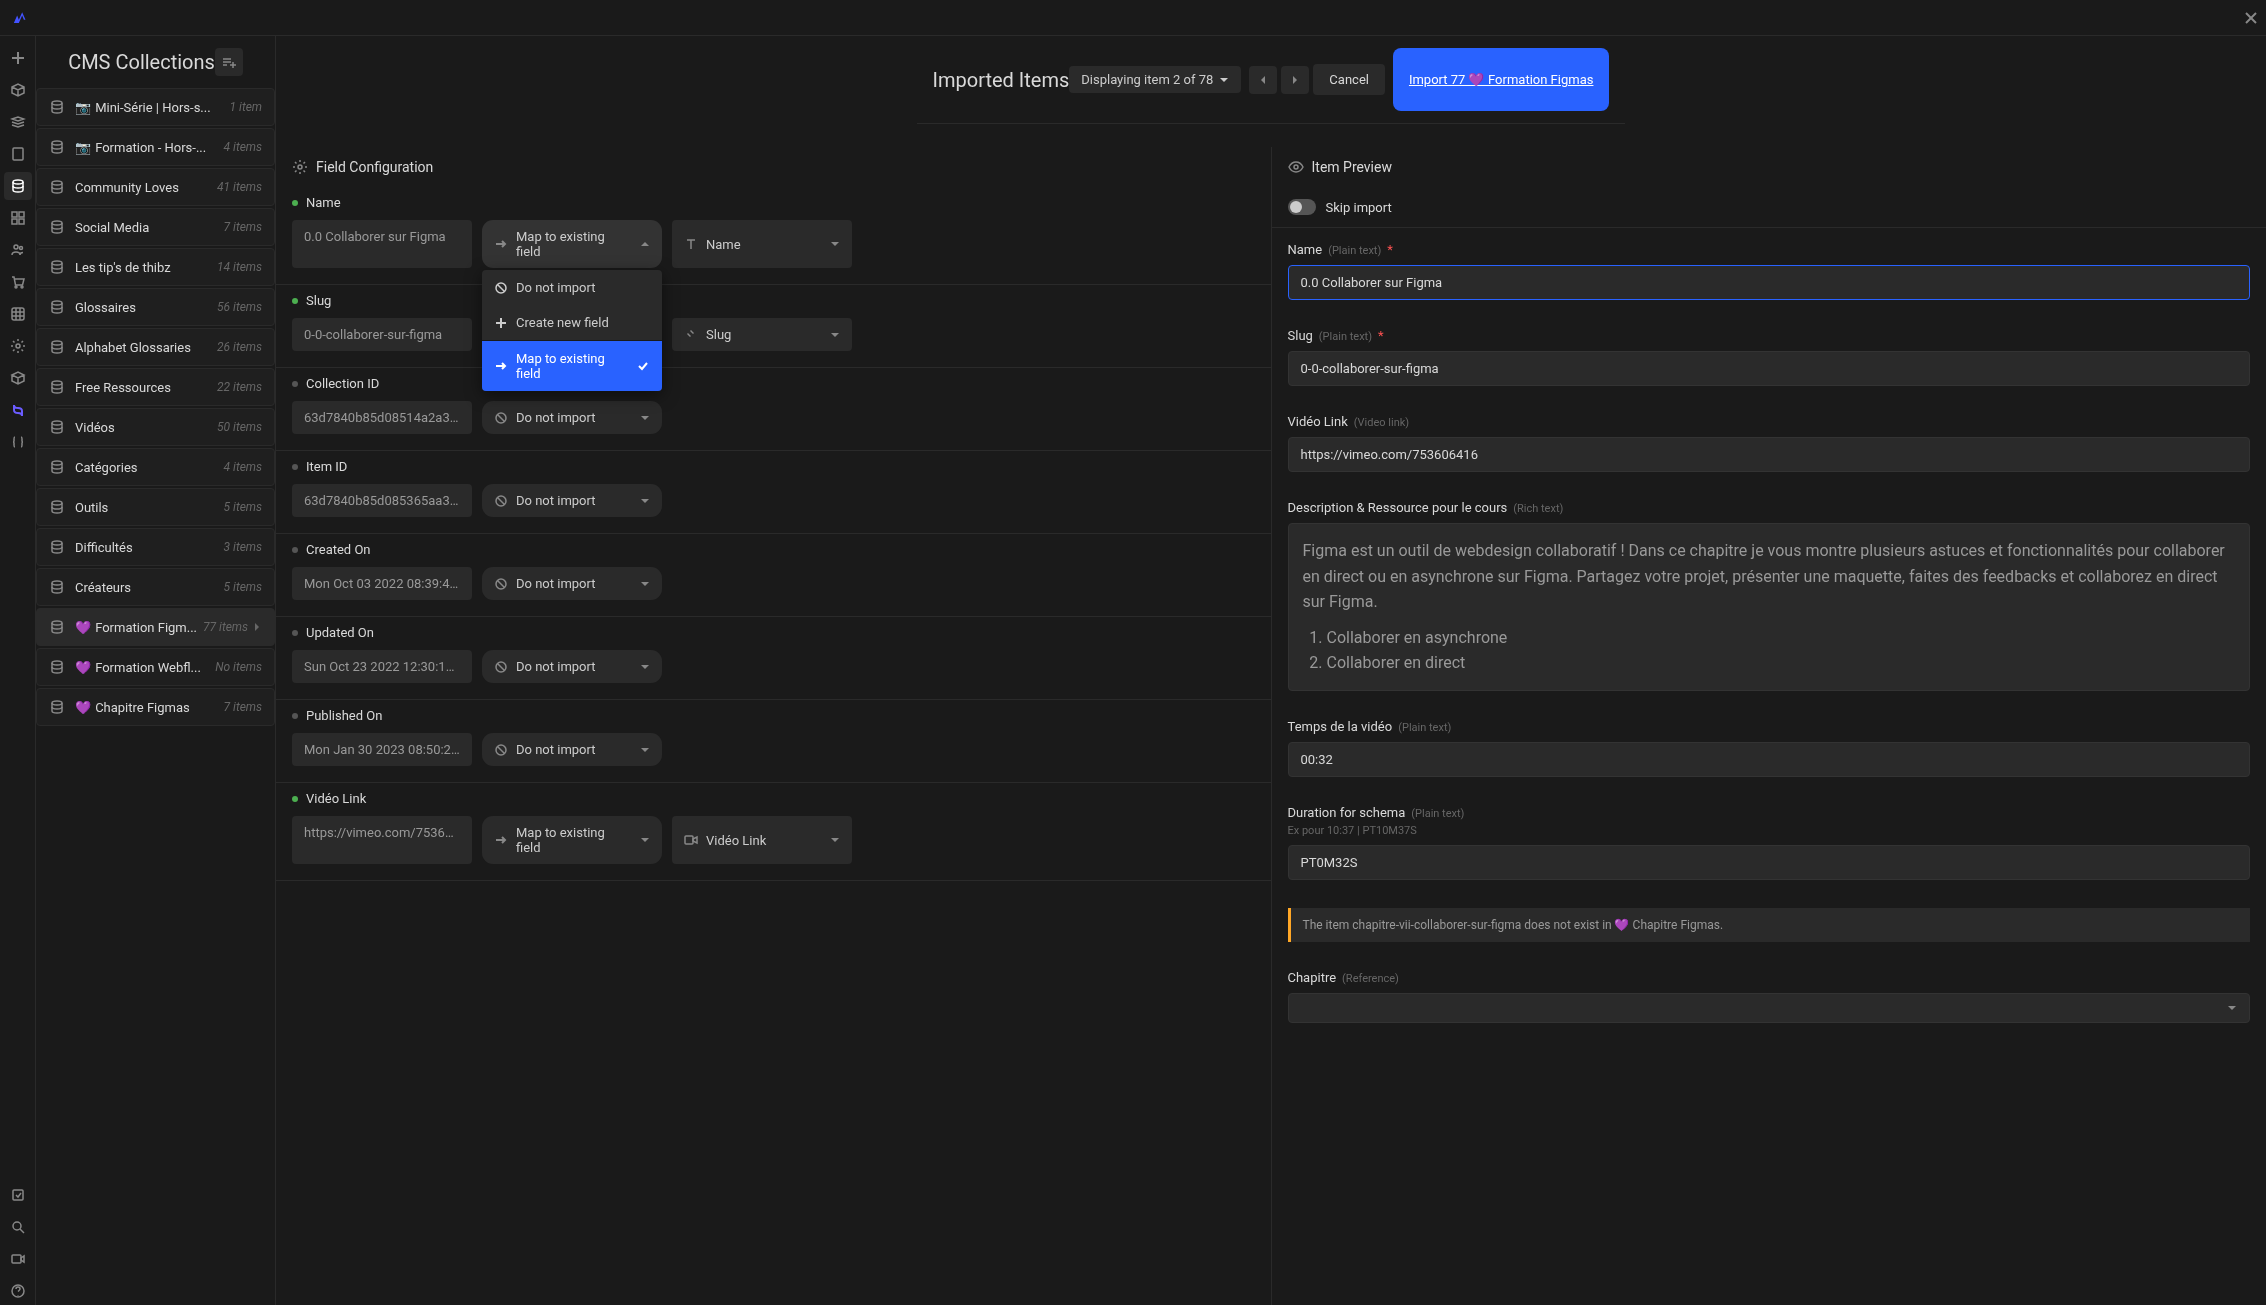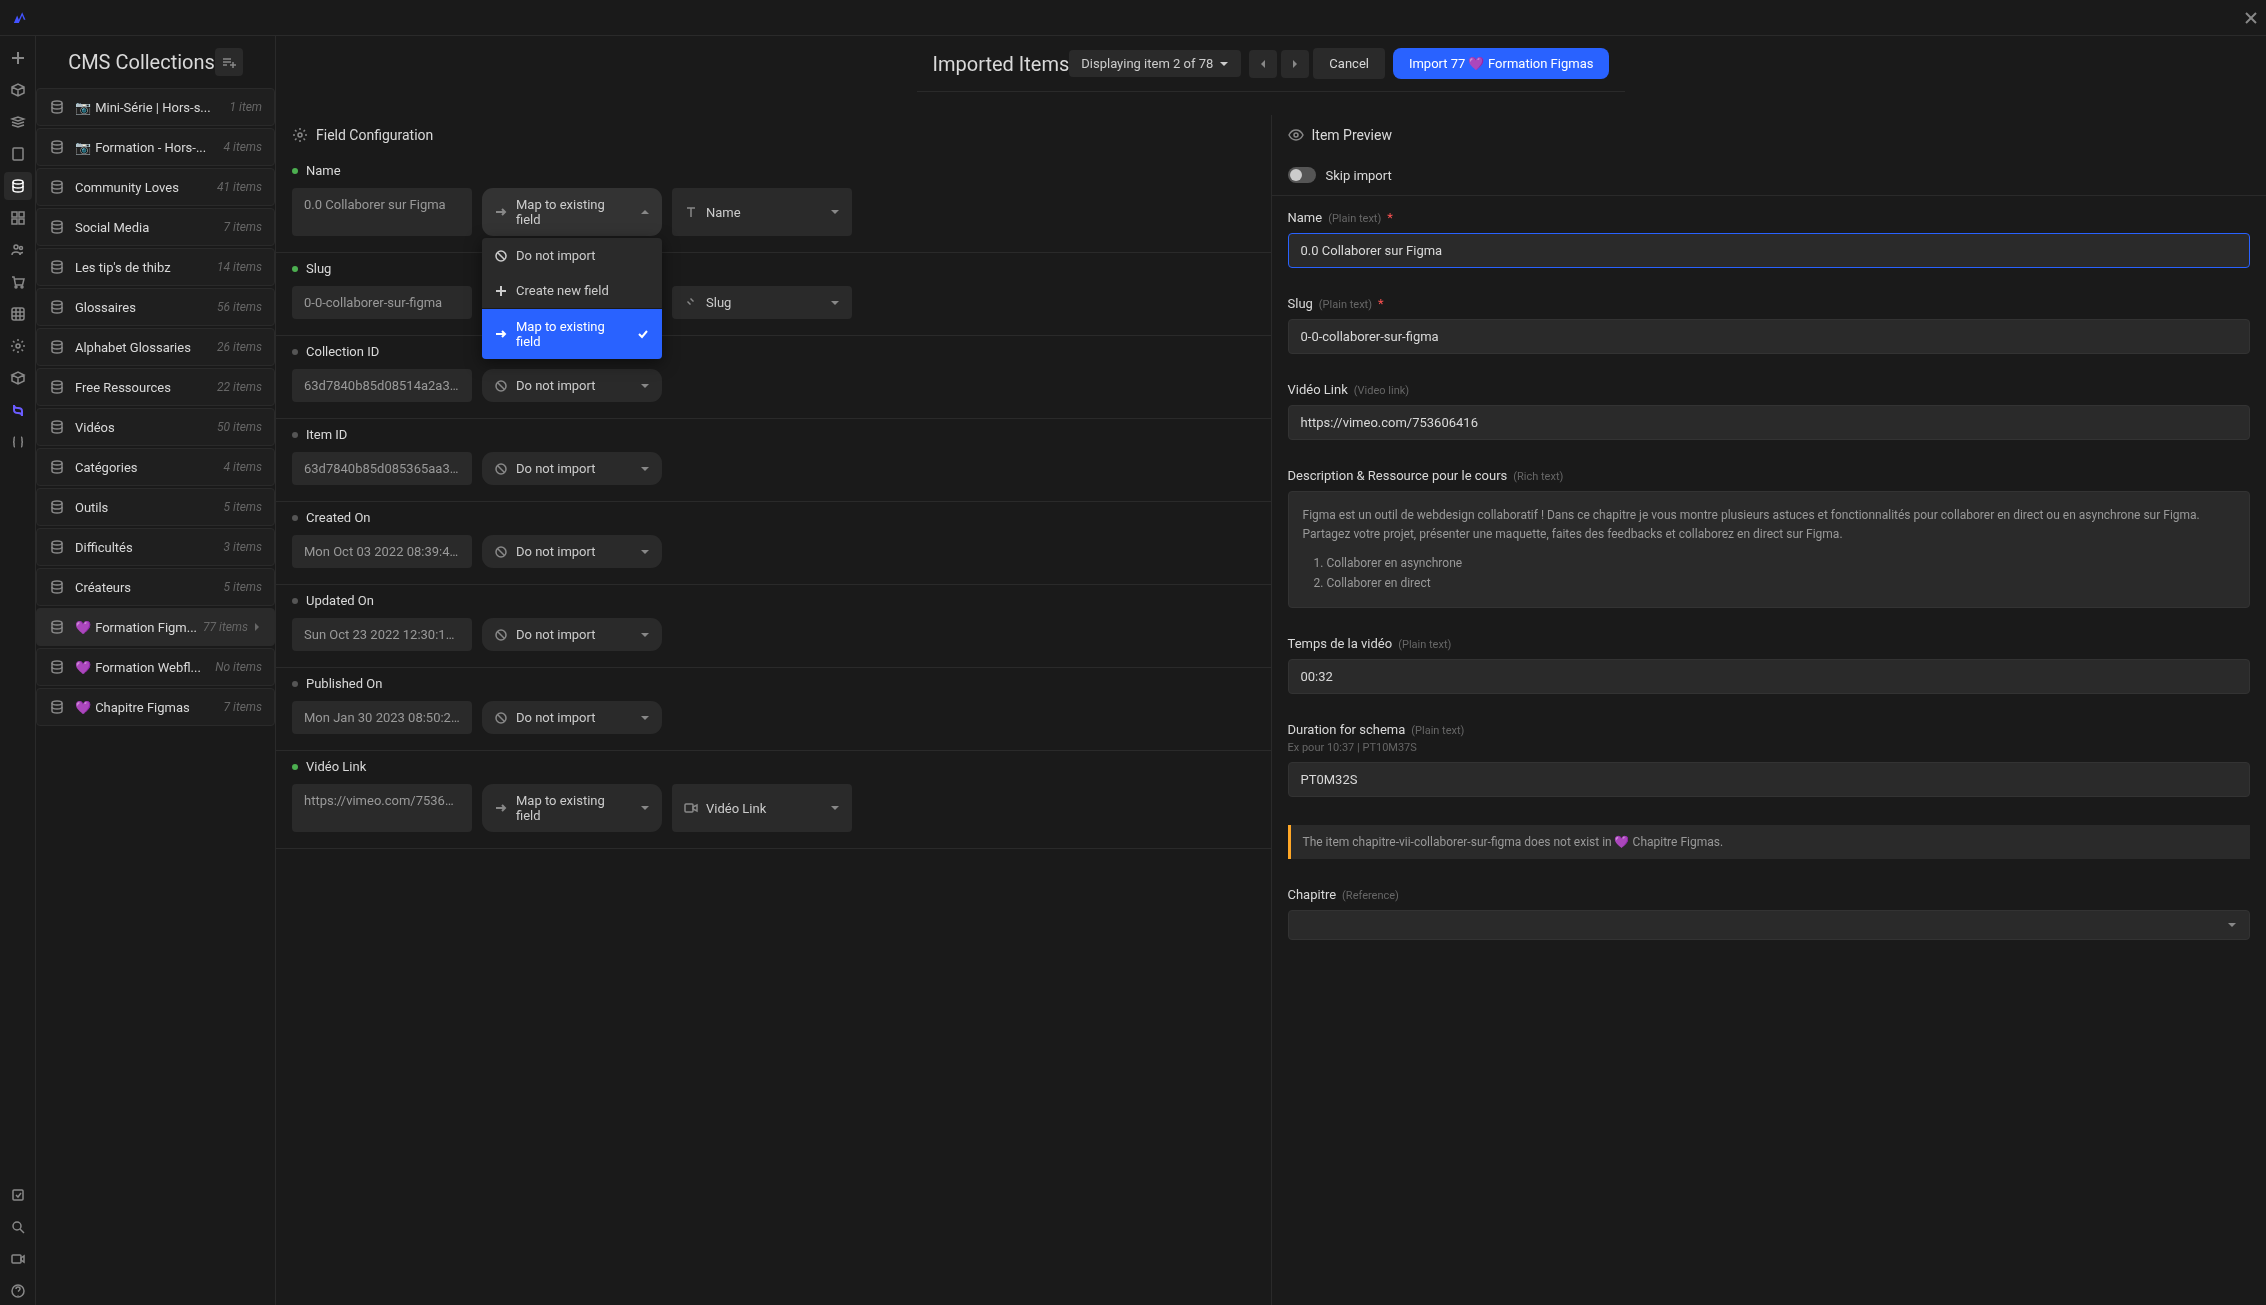--- a/index.html
+++ b/index.html
@@ -37,21 +37,21 @@
 .collection-count { color: #666; font-size: 12px; margin-left: 6px; white-space: nowrap; font-style: italic; }
 .collection-chevron { color: #666; margin-left: 4px; }
 
 
 .center { flex: 1; display: flex; flex-direction: column; background: #1a1a1a; overflow: hidden; gap: 23px; }
 .center-header { padding: 12px 16px; display: flex; align-items: center; border-bottom: 1px solid #2a2a2a; }
 .center-title { font-size: 20px; font-weight: 400; color: #d9d9d9; flex: 1; }
 .item-counter { background: #2a2a2a; padding: 6px 12px; border-radius: 4px; display: flex; align-items: center; gap: 6px; color: #ccc; margin-right: 8px; cursor: pointer; }
 .nav-btn { width: 28px; height: 28px; background: #2a2a2a; border-radius: 4px; display: flex; align-items: center; justify-content: center; cursor: pointer; color: #888; margin-right: 4px; }
 .btn-cancel { background: #2a2a2a; padding: 8px 16px; border-radius: 4px; cursor: pointer; margin-right: 8px; color: #d9d9d9; }
-.btn-primary { background: #2962ff; padding: 8px 16px; border-radius: 8px; cursor: pointer; color: #fff; }
+.btn-primary { background: #2962ff; padding: 24px 16px; border-radius: 8px; cursor: pointer; color: #fff; text-decoration: underline; }
 
 .center-body { flex: 1; display: flex; overflow: hidden; }
 
 
 .field-config { flex: 1; border-right: 1px solid #2a2a2a; overflow-y: auto; }
 .section-header { padding: 12px 16px; display: flex; align-items: center; gap: 8px; color: #d9d9d9; font-size: 14px; }
 .section-header svg { color: #888; }
 
 .field-row { padding: 8px 16px 16px; border-bottom: 1px solid #2a2a2a; }
 .field-label { display: flex; align-items: center; gap: 8px; margin-bottom: 10px; color: #d9d9d9; font-size: 13px; }
@@ -80,21 +80,21 @@
 .toggle::after { content: ''; position: absolute; width: 12px; height: 12px; background: #ccc; border-radius: 50%; top: 2px; left: 2px; }
 
 .preview-field { padding: 14px 16px; }
 .preview-label { display: flex; align-items: baseline; gap: 6px; margin-bottom: 8px; }
 .preview-label-name { color: #d9d9d9; font-size: 13px; }
 .preview-label-type { color: #666; font-size: 11px; }
 .preview-label-req { color: #ff5252; }
 .preview-hint { color: #666; font-size: 11px; margin-top: -4px; margin-bottom: 8px; }
 .preview-input { width: 100%; background: #2a2a2a; border: 1px solid #333; padding: 9px 12px; border-radius: 4px; color: #d9d9d9; }
 .preview-input.highlight { border-color: #2962ff; }
-.preview-richtext { background: #2a2a2a; border: 1px solid #333; padding: 14px; border-radius: 4px; color: #999; font-size: 12px; line-height: 1.6; }
+.preview-richtext { background: #2a2a2a; border: 1px solid #333; padding: 14px; border-radius: 4px; color: #999; font-size: 16px; line-height: 1.6; }
 .preview-richtext ol { margin-top: 10px; padding-left: 24px; }
 .preview-warning { background: #2a2a2a; border-left: 3px solid #ffa726; padding: 10px 12px; font-size: 12px; color: #999; }
 .center, .collections, .left-rail, .topbar { position: relative; z-index: 2; align-items: center; }
 
 
 ::-webkit-scrollbar { width: 8px; }
 ::-webkit-scrollbar-track { background: #1a1a1a; }
 ::-webkit-scrollbar-thumb { background: #333; border-radius: 4px; }
 
 svg { display: block; }

